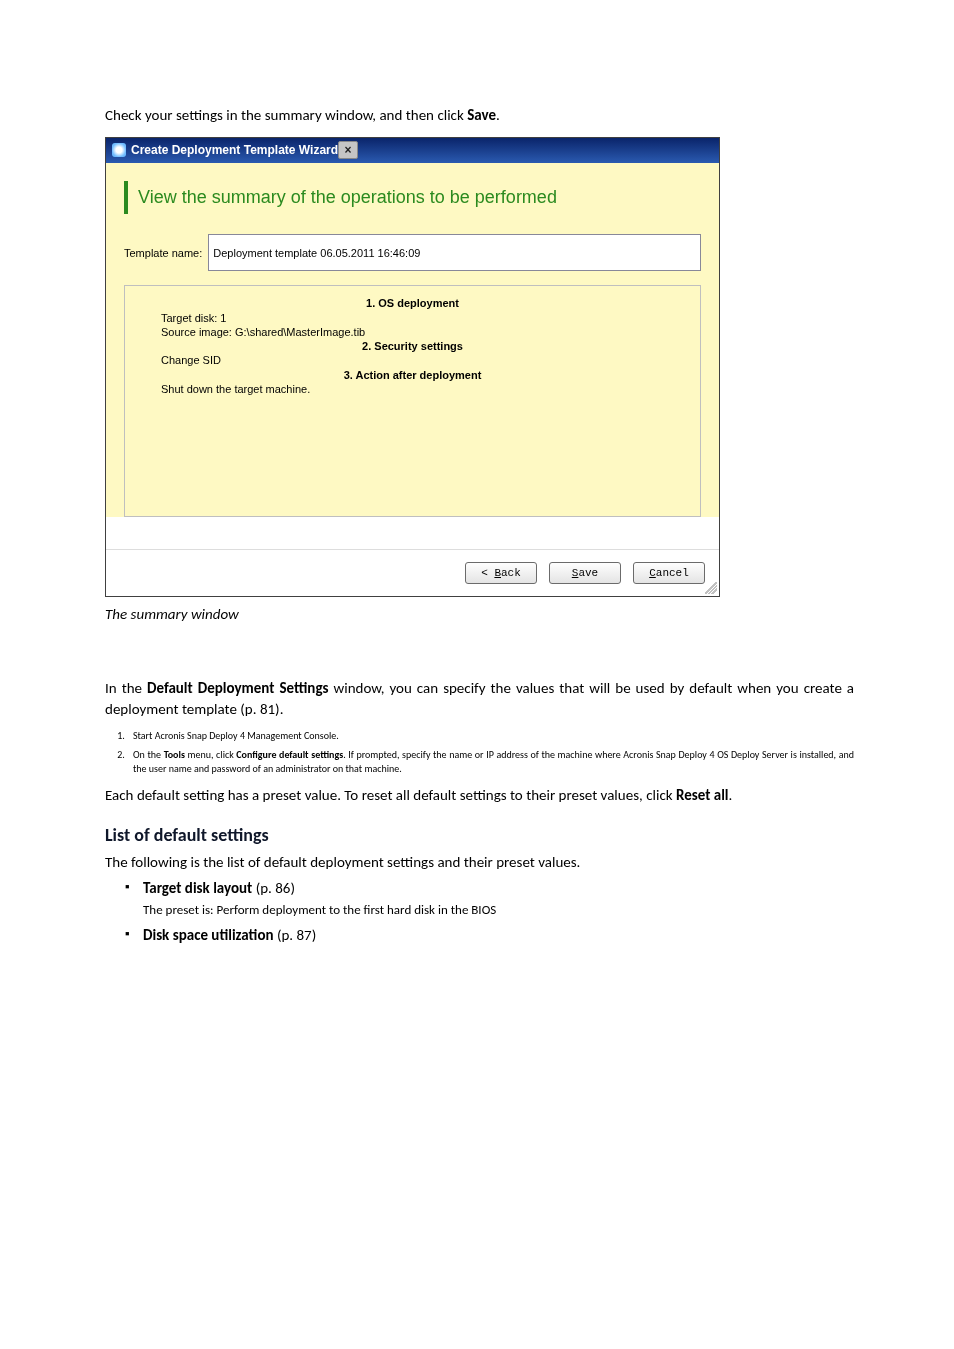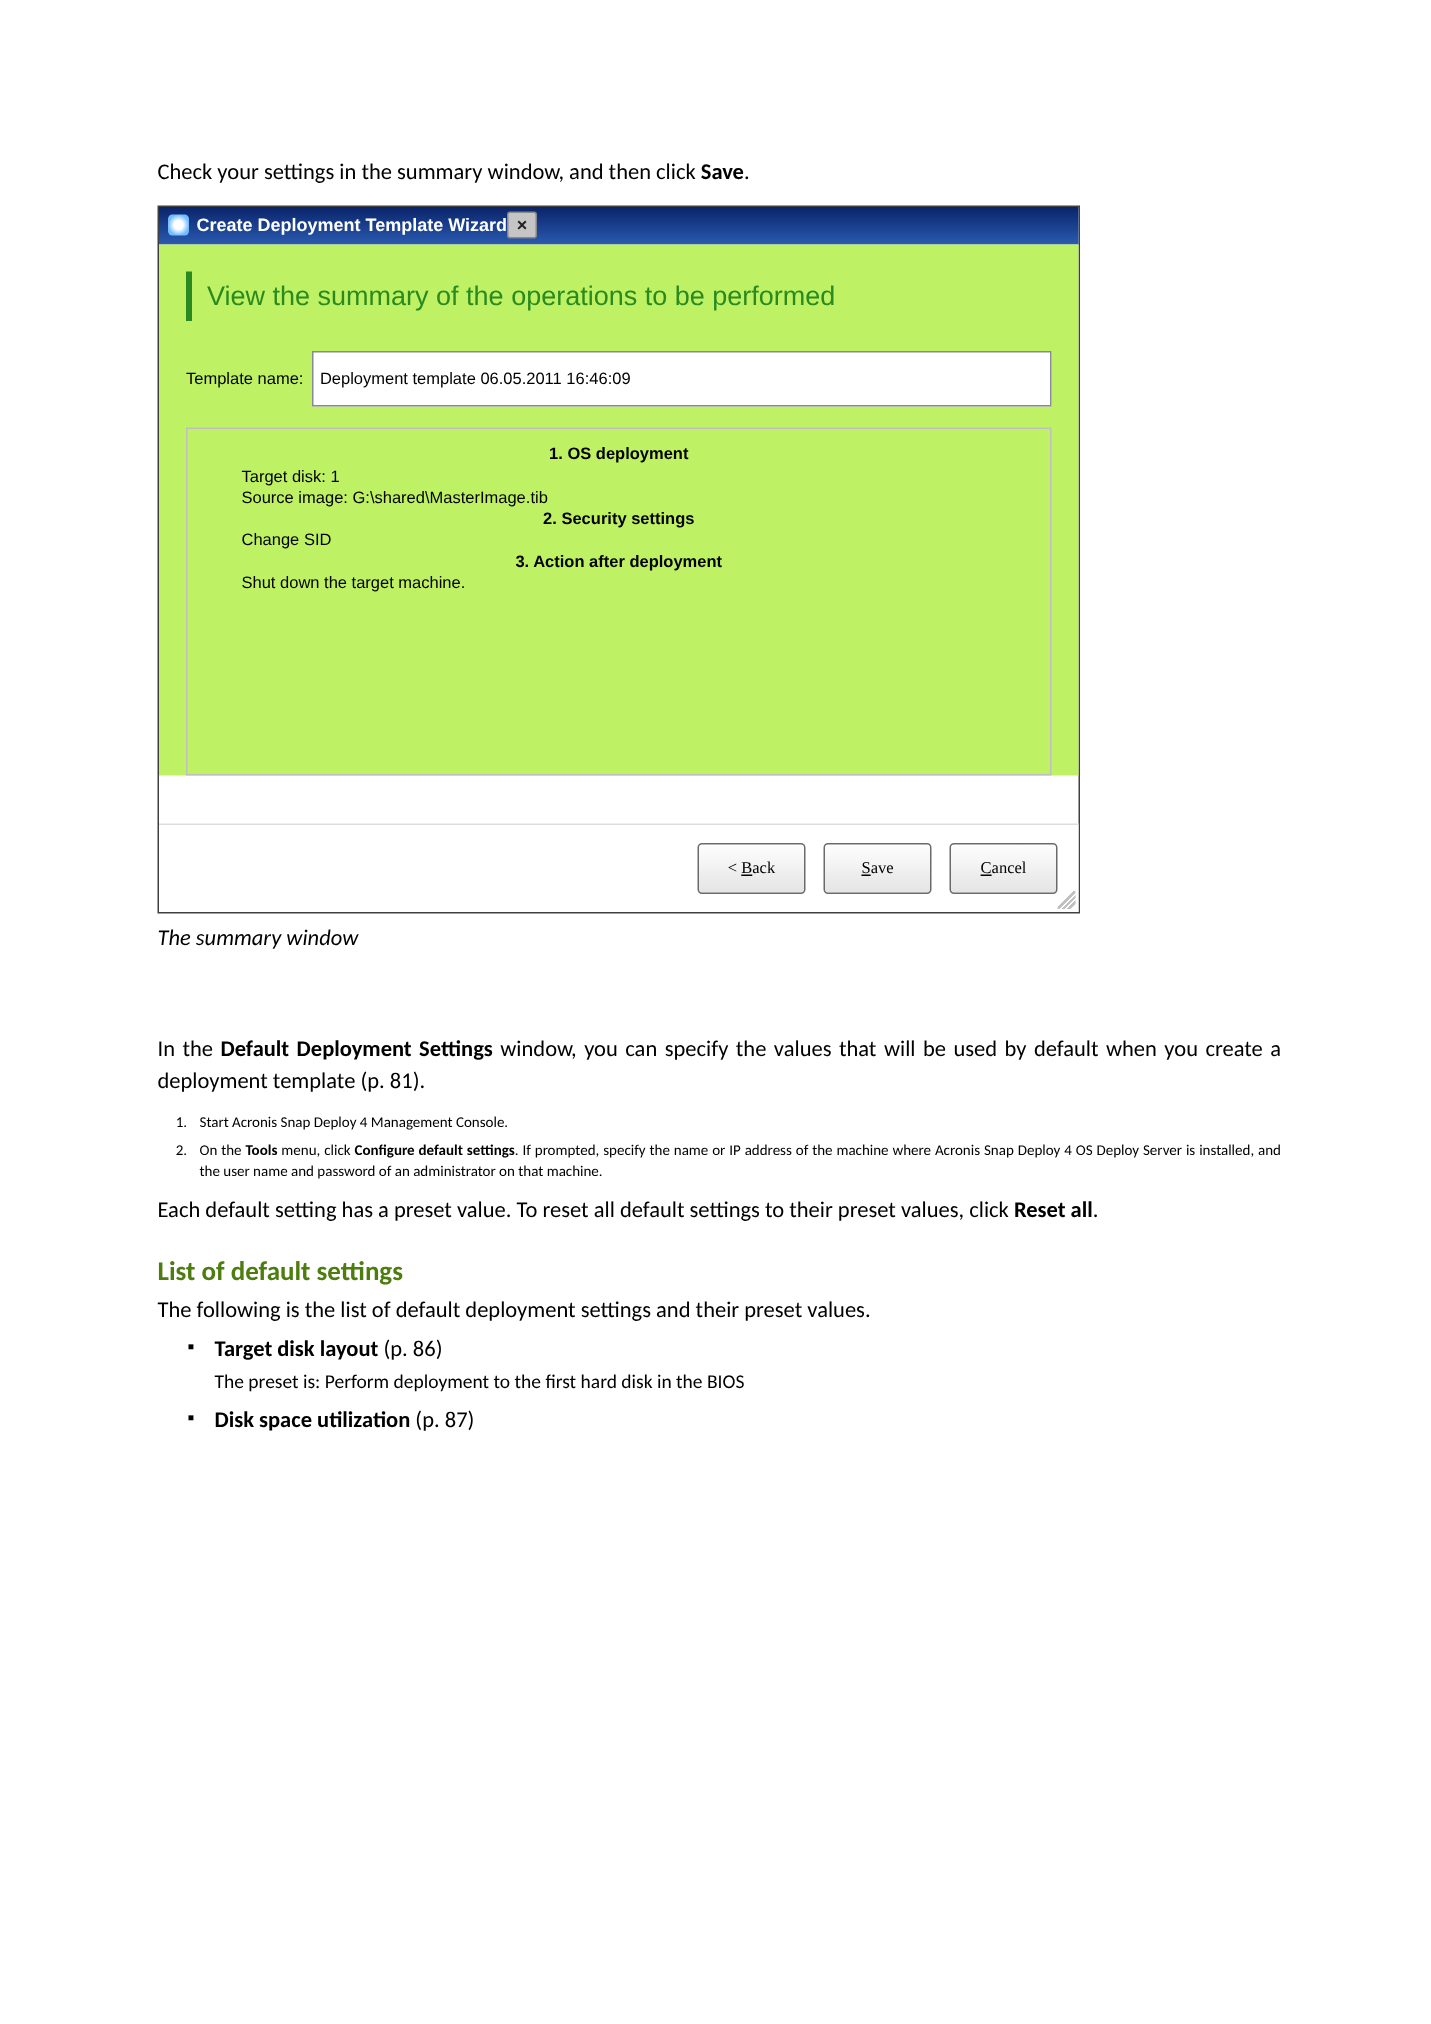--- a/index.html
+++ b/index.html
@@ -57,21 +57,21 @@
   .close-btn {
     width: 18px; height: 16px;
     background: #c5c5c5;
     border: 1px solid #888;
     border-radius: 2px;
     display:flex; align-items:center; justify-content:center;
     font-weight:bold; font-size:12px; color:#222;
     line-height:1;
   }
   .window-body {
-    background: #bef264;
+    background: #fef9c3;
     padding: 18px 18px 0 18px;
   }
   .wizard-heading {
     border-left: 4px solid #2b8a1f;
     padding: 6px 0 6px 10px;
     color: #2b8a1f;
     font-family: "Segoe UI", Tahoma, sans-serif;
     font-size: 18px;
     font-weight: 400;
     margin-bottom: 20px;
@@ -105,41 +105,41 @@
     border-top: 1px solid #ddd;
     padding: 12px 14px 12px 10px;
     display: flex;
     justify-content: flex-end;
     gap: 12px;
     background: #fff;
     position: relative;
   }
   .win-btn {
     min-width: 72px;
-    height: 34px;
+    height: 22px;
     border: 1px solid #6b6b6b;
     border-radius: 3px;
     background: linear-gradient(#fefefe, #e4e4e4);
     font-size: 11px;
-    font-family: Liberation Serif, serif;
+    font-family: Liberation Mono, monospace;
     padding: 0 10px;
     cursor: pointer;
   }
   .resize-grip {
     position: absolute;
     right: 2px; bottom: 2px;
     width: 12px; height: 12px;
     background:
       linear-gradient(135deg, transparent 0 45%, #999 45% 55%, transparent 55% 100%),
       linear-gradient(135deg, transparent 0 60%, #999 60% 70%, transparent 70% 100%),
       linear-gradient(135deg, transparent 0 75%, #999 75% 85%, transparent 85% 100%);
     opacity: .6;
   }
   h3.h-blue {
-    color: #4d7c0f;
+    color: #0f172a;
     font-size: 18px;
     font-weight: bold;
     margin: 18px 0 6px 0;
   }
   ol.numlist {
     padding-left: 22px;
     margin: 4px 0 10px 0;
     font-size: 10px;
   }
   ol.numlist li {

